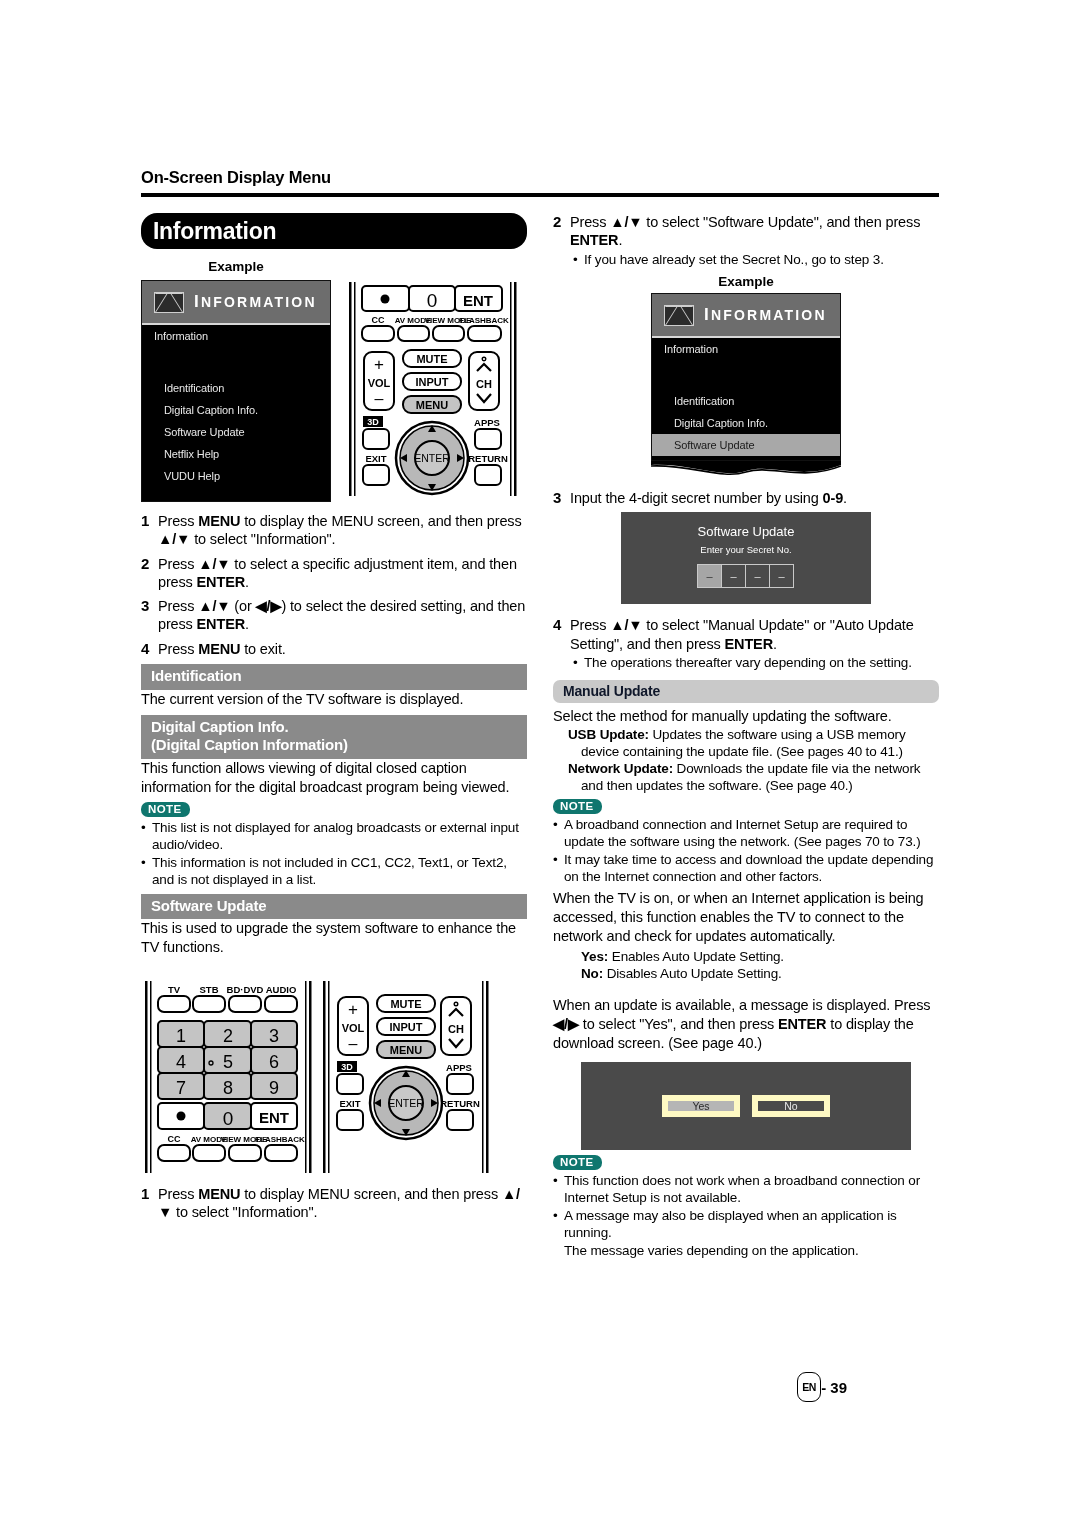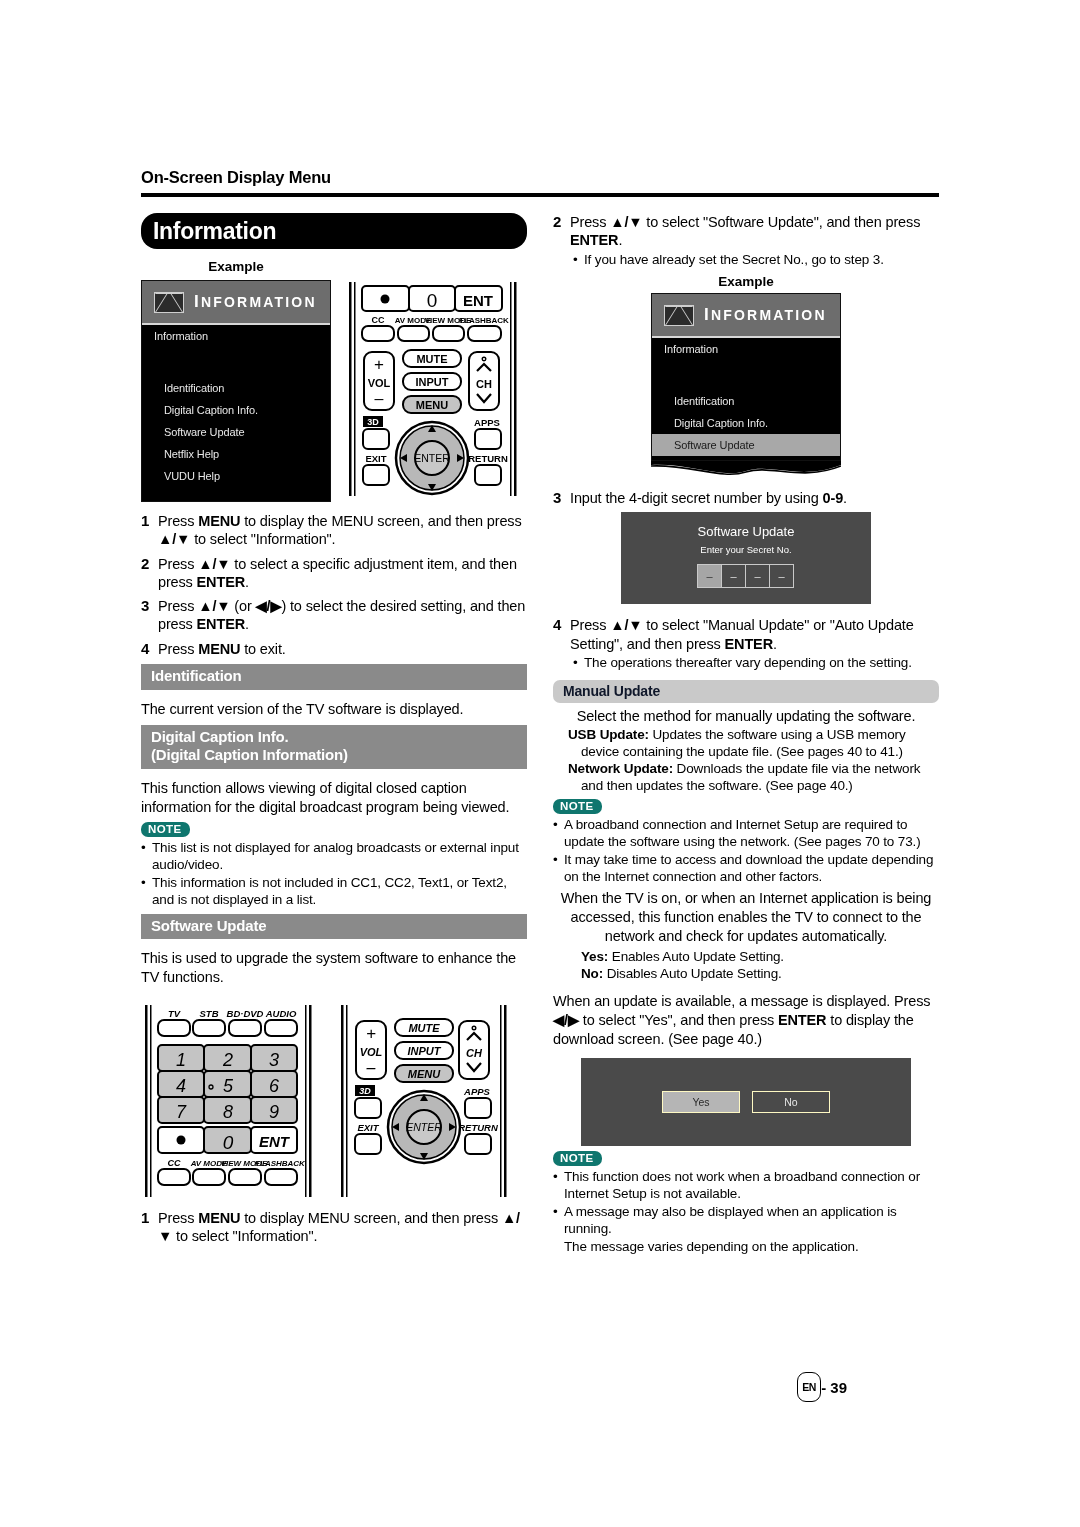--- a/index.html
+++ b/index.html
@@ -52,23 +52,23 @@
     background:#c9c9c9; color:#0f172a;
     font-size:14px; font-weight:bold;
     padding:3px 0 4px 10px;
     letter-spacing:-0.2px;
     border-radius:7px;
   }
 
   
   .bodytext {
     font-size:14.5px; line-height:1.30;
-    margin-top:10px; letter-spacing:-0.15px;
-  }
-  .bodytext.tight { margin-top:4px;text-align:center; }
+    margin-top:0; letter-spacing:-0.15px;
+  }
+  .bodytext.tight { margin-top:4px; }
   b { font-weight:bold; }
 
   
   .steps { margin-top:10px; }
   .step { display:flex; margin-bottom:6px; font-size:14.5px; line-height:1.26; letter-spacing:-0.15px; }
   .step .num { font-weight:bold; width:17px; flex:0 0 17px; font-size:15px; }
   .step .txt { flex:1; }
   .sub-bullet {
     font-size:13.5px; line-height:1.25; margin-left:20px; margin-top:1px;
     display:flex; letter-spacing:-0.15px;
@@ -143,21 +143,21 @@
     width:25px; height:24px; border:1px solid #c9c9c9;
     display:flex; align-items:center; justify-content:center;
     font-size:11px; color:#e0e0e0; margin-left:-1px;
   }
   .digit.active { background:#a6a6a6; color:#333; }
 
   
   .dlg2 { background:#4a4a4a; height:88px; position:relative; }
   .btnrow { position:absolute; left:0; right:0; top:33px; display:flex; justify-content:center; gap:12px; }
   .ynbtn {
-    width:78px; height:22px; border:1px solid #fef9c3;
+    width:78px; height:22px; border:6px solid #fef9c3;
     display:flex; align-items:center; justify-content:center;
     font-size:10.5px; color:#e6e6e6;
   }
   .ynbtn.sel { background:#b5b5b5; color:#2a2a2a; }
 
   svg text { font-family:"Liberation Sans", sans-serif; }
 
   
   .footer {
     position:absolute; left:0; right:0; top:1372px;
@@ -317,21 +317,21 @@
           <span class="bdot">•</span>
           <span>This information is not included in CC1, CC2, Text1, or Text2, and is not displayed in a list.</span>
         </div>
     </div>
 
     
     <div class="sechead" style="margin-top:6px;">Software Update</div>
     <div class="bodytext">This is used to upgrade the system software to enhance the TV functions.</div>
 
     
-    <div style="display:flex; gap:18px; margin-top:16px;font-style:italic;">
+    <div style="display:flex; margin-top:22px;">
       <svg width="178" height="196" viewBox="0 0 178 196">
         <rect x="4" y="2" width="2.5" height="192" fill="#000"></rect>
         <rect x="9" y="2" width="1.5" height="192" fill="#000"></rect>
         <rect x="164" y="2" width="1.5" height="192" fill="#000"></rect>
         <rect x="168" y="2" width="2.5" height="192" fill="#000"></rect>
 
         <text x="33" y="14" font-size="9.5" text-anchor="middle" fill="#000" font-weight="bold">TV</text>
         <text x="68" y="14" font-size="9.5" text-anchor="middle" fill="#000" font-weight="bold">STB</text>
         <text x="104" y="14" font-size="9.5" text-anchor="middle" fill="#000" font-weight="bold">BD·DVD</text>
         <text x="140" y="14" font-size="9.5" text-anchor="middle" fill="#000" font-weight="bold">AUDIO</text>
@@ -521,21 +521,21 @@
       <div class="note-item">
           <span class="bdot">•</span>
           <span>It may take time to access and download the update depending on the Internet connection and other factors.</span>
         </div>
     </div>
 
     
     <div class="bodytext tight">When the TV is on, or when an Internet application is being accessed, this function enables the TV to connect to the network and check for updates automatically.</div>
     <div class="defline ind" style="margin-top:2px;"><b>Yes:</b><span> Enables Auto Update Setting.</span></div>
     <div class="defline ind"><b>No:</b><span> Disables Auto Update Setting.</span></div>
-    <div class="bodytext" style=""><span>When an update is available, a message is displayed. Press </span><b>◀/▶</b><span> to select "Yes", and then press </span><b>ENTER</b><span> to display the download screen. (See page 40.)</span></div>
+    <div class="bodytext" style="margin-top:14px;"><span>When an update is available, a message is displayed. Press </span><b>◀/▶</b><span> to select "Yes", and then press </span><b>ENTER</b><span> to display the download screen. (See page 40.)</span></div>
 
     
     <div style="display:flex; justify-content:center; margin-top:10px;">
       <div class="dlg2" style="width:330px;">
         <div class="btnrow">
           <div class="ynbtn sel">Yes</div>
           <div class="ynbtn">No</div>
         </div>
       </div>
     </div>

